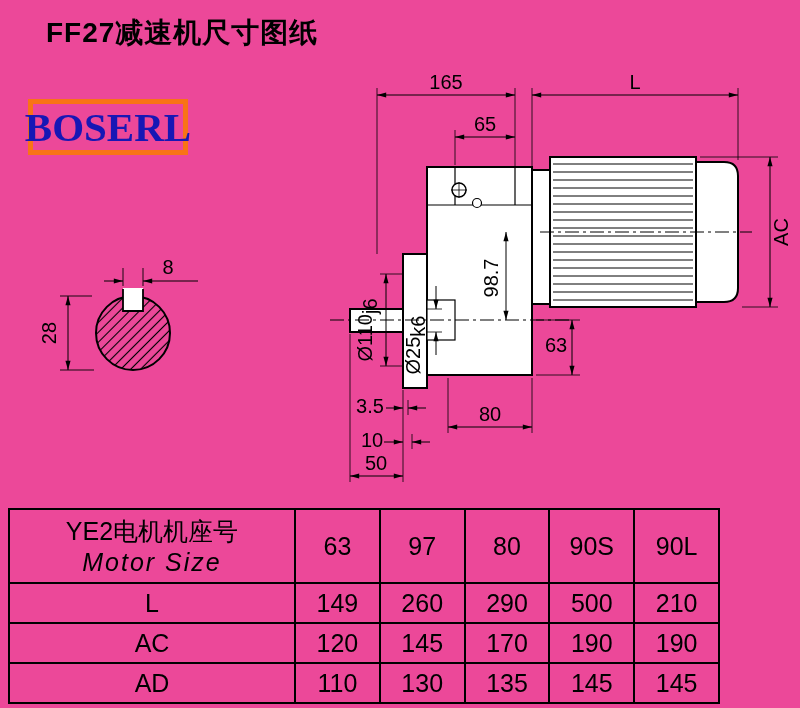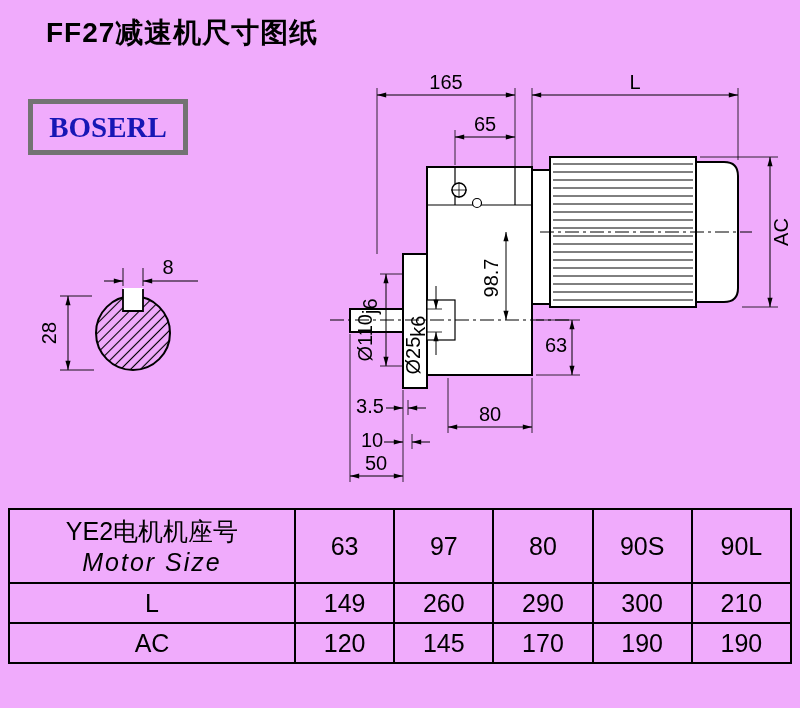--- a/index.html
+++ b/index.html
@@ -1,23 +1,23 @@
 <!DOCTYPE html>
 <html><head>
 <meta charset="utf-8">
 <style>
   html,body{margin:0;padding:0;background:#ffffff;}
-  .page{position:relative;width:800px;height:708px;background:#f0abfc;overflow:hidden;
+  .page{position:relative;width:800px;height:708px;background:#ec4899;overflow:hidden;
         font-family:"Liberation Sans", sans-serif;color:#000;}
   .title{position:absolute;left:46px;top:14px;font-size:28px;font-weight:700;letter-spacing:1px;}
-  .logo{position:absolute;left:28px;top:99px;width:150px;height:46px;border:5px solid #737373;
+  .logo{position:absolute;left:28px;top:99px;width:150px;height:46px;border:5px solid #f97316;
         display:flex;align-items:center;justify-content:center;
-        font-family:"Liberation Serif", serif;font-weight:700;font-size:29px;color:#1717b5;}
+        font-family:"Liberation Serif", serif;font-weight:700;font-size:41px;color:#1717b5;}
   svg text{font-family:"Liberation Sans", sans-serif;font-size:20px;fill:#000;}
-  .dim-table{position:absolute;left:8px;top:508px;width:784px;border-collapse:collapse;
+  .dim-table{position:absolute;left:8px;top:508px;width:712px;border-collapse:collapse;
              table-layout:fixed;}
   .dim-table td{border:2px solid #000;text-align:center;vertical-align:middle;
                 font-size:25px;padding:0;}
   .dim-table td.head{width:284px;}
   .dim-table tr.vals td{height:38px;}
   .dim-table tr.hdr td{height:72px;}
   .head-l2{letter-spacing:2px;font-style:italic;}
 </style>
 </head>
 <body>
@@ -162,27 +162,35 @@
       <td>97</td>
       <td>80</td>
       <td>90S</td>
       <td>90L</td>
     </tr>
     <tr class="vals">
       <td>L</td>
       <td>149</td>
       <td>260</td>
       <td>290</td>
-      <td>300</td>
+      <td>500</td>
       <td>210</td>
     </tr>
     <tr class="vals">
       <td>AC</td>
       <td>120</td>
       <td>145</td>
       <td>170</td>
       <td>190</td>
       <td>190</td>
     </tr>
+    <tr class="vals">
+      <td>AD</td>
+      <td>110</td>
+      <td>130</td>
+      <td>135</td>
+      <td>145</td>
+      <td>145</td>
+    </tr>
   </tbody>
     </table>
 
 </div>
 
 </body></html>

